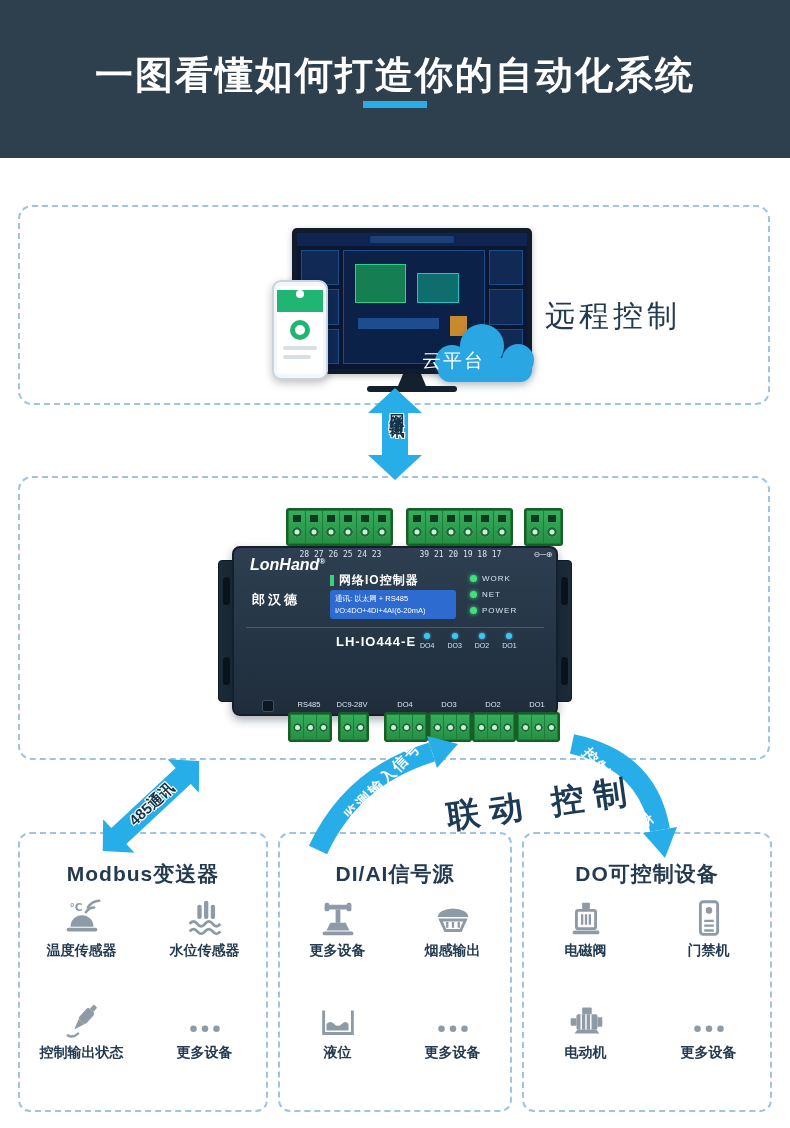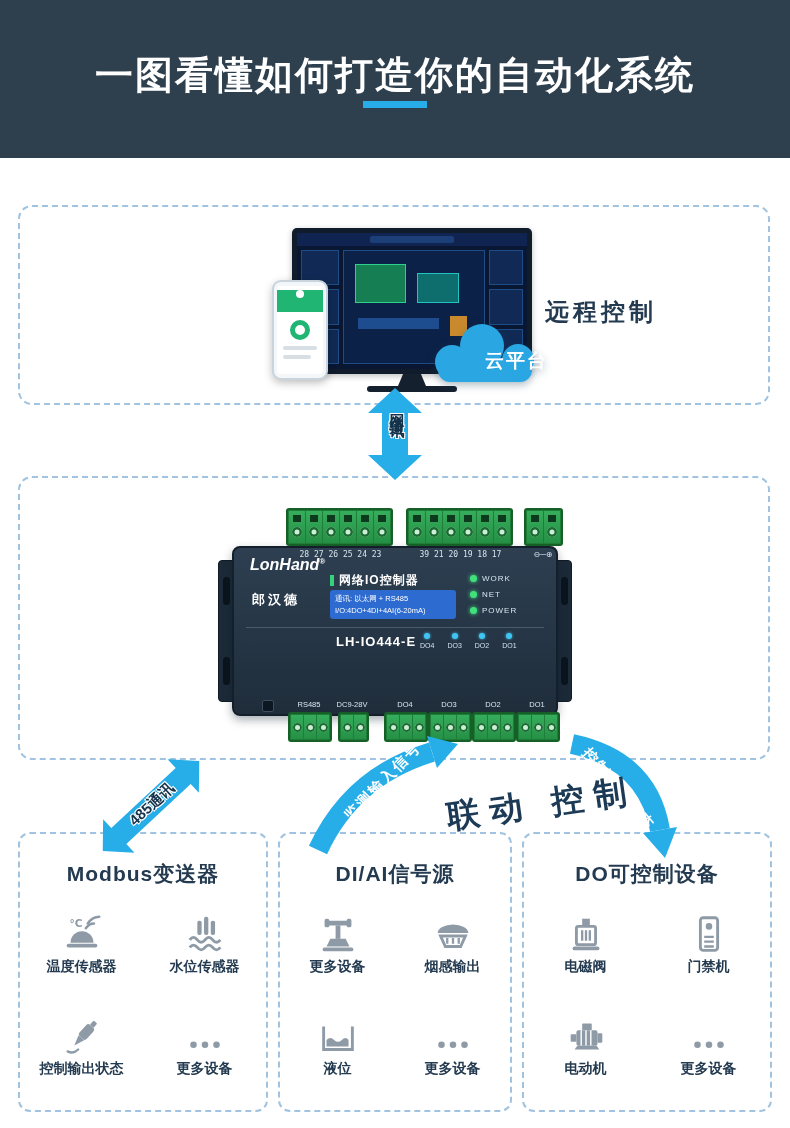--- a/index.html
+++ b/index.html
@@ -45,23 +45,23 @@
 .ph-head{height:22px;background:#21b573}
 .ph-head::after{content:"";display:block;width:8px;height:8px;border-radius:50%;background:#fff;margin:4px auto 0}
 .ph-ring{width:20px;height:20px;border:5px solid #21b573;border-radius:50%;margin:8px auto 6px}
 .ph-line{height:4px;background:#d7dee4;border-radius:2px;margin:5px 6px 0}
 .ph-line.s{width:60%}
 
 
 .cloud{position:absolute;left:422px;top:316px;width:126px;height:70px;z-index:4;filter:drop-shadow(0 3px 4px rgba(20,60,90,.35))}
 .cloud svg{position:absolute;inset:0}
 .cloud-fill{fill:var(--cloud-blue,#2aa6e3)}
-.cloud-label{position:absolute;left:0;right:0;top:32px;text-align:right;color:#fff;font-size:19px;font-weight:bold;letter-spacing:2px}
-
-.caption-remote{position:absolute;left:545px;top:296px;font-size:24px;font-weight:bold;color:var(--dark-text,#233a50);letter-spacing:4px;z-index:2}
+.cloud-label{position:absolute;left:0;right:0;top:32px;text-align:left;color:#fff;font-size:19px;font-weight:normal;letter-spacing:2px}
+
+.caption-remote{position:absolute;left:545px;top:296px;font-size:30px;font-weight:normal;color:var(--dark-text,#233a50);letter-spacing:4px;z-index:2}
 
 
 .arr-fill{fill:var(--accent,#27aee8)}
 .arr-stroke{stroke:var(--accent,#27aee8);fill:none;stroke-width:20px}
 .arrow-net{position:absolute;left:368px;top:388px;z-index:5}
 .arrow-net-label{position:absolute;left:387px;top:402px;writing-mode:vertical-rl;text-orientation:upright;
   font-size:15px;font-weight:bold;color:#14324a;letter-spacing:3px;z-index:6;
   text-shadow:-1px -1px 0 #fff,1px -1px 0 #fff,-1px 1px 0 #fff,1px 1px 0 #fff}
 .arrow-485{position:absolute;left:128px;top:740px;width:46px;height:132px;transform:rotate(47deg);z-index:2}
 .arrow-485-label{position:absolute;left:86px;top:795px;width:132px;text-align:center;transform:rotate(-43deg);
@@ -129,21 +129,21 @@
 .bl{position:absolute;top:700px;color:#d8e5ef;font-size:7.5px;text-align:center;z-index:3}
 .bl-rs{left:284px;width:50px}.bl-pw{left:332px;width:40px}
 .bl-d4{left:384px;width:42px}.bl-d3{left:428px;width:42px}.bl-d2{left:472px;width:42px}.bl-d1{left:516px;width:42px}
 .reset-btn{position:absolute;left:262px;top:700px;width:12px;height:12px;background:#0c1722;border:1px solid #3c4e5f;border-radius:2px;z-index:3}
 
 
 .cat-box{position:absolute;top:832px;height:280px;border:2px dashed var(--panel-border,#9fc3e0);border-radius:12px;background:#fff}
 .cb1{left:18px;width:250px}
 .cb2{left:278px;width:234px}
 .cb3{left:522px;width:250px}
-.cat-title{margin:26px 0 20px;text-align:center;font-size:21px;font-weight:bold;color:var(--dark-text,#233a50);letter-spacing:1px}
+.cat-title{margin:26px 0 4px;text-align:center;font-size:21px;font-weight:bold;color:var(--dark-text,#233a50);letter-spacing:1px}
 .cat-grid{display:grid;grid-template-columns:1fr 1fr;row-gap:34px}
 .item{display:flex;flex-direction:column;align-items:center}
 .icon{height:50px;display:flex;align-items:flex-end;justify-content:center}
 .icon svg{display:block}
 .item-label{font-size:14px;font-weight:bold;color:var(--dark-text,#233a50)}
 </style>
 </head>
 <body>
 
 <div class="page">

